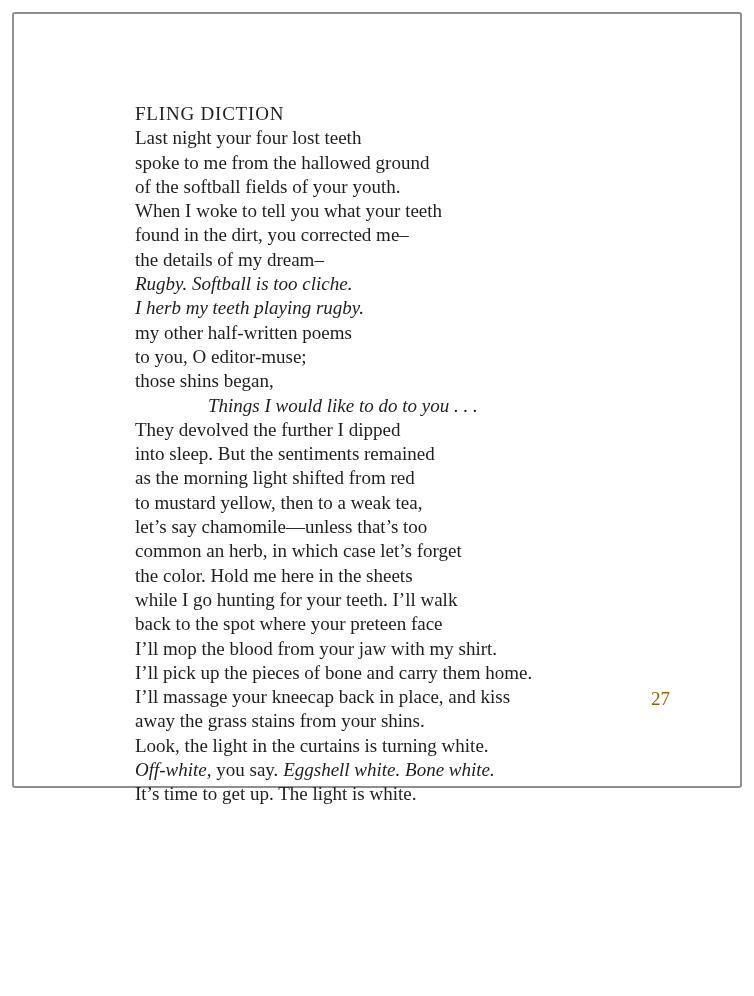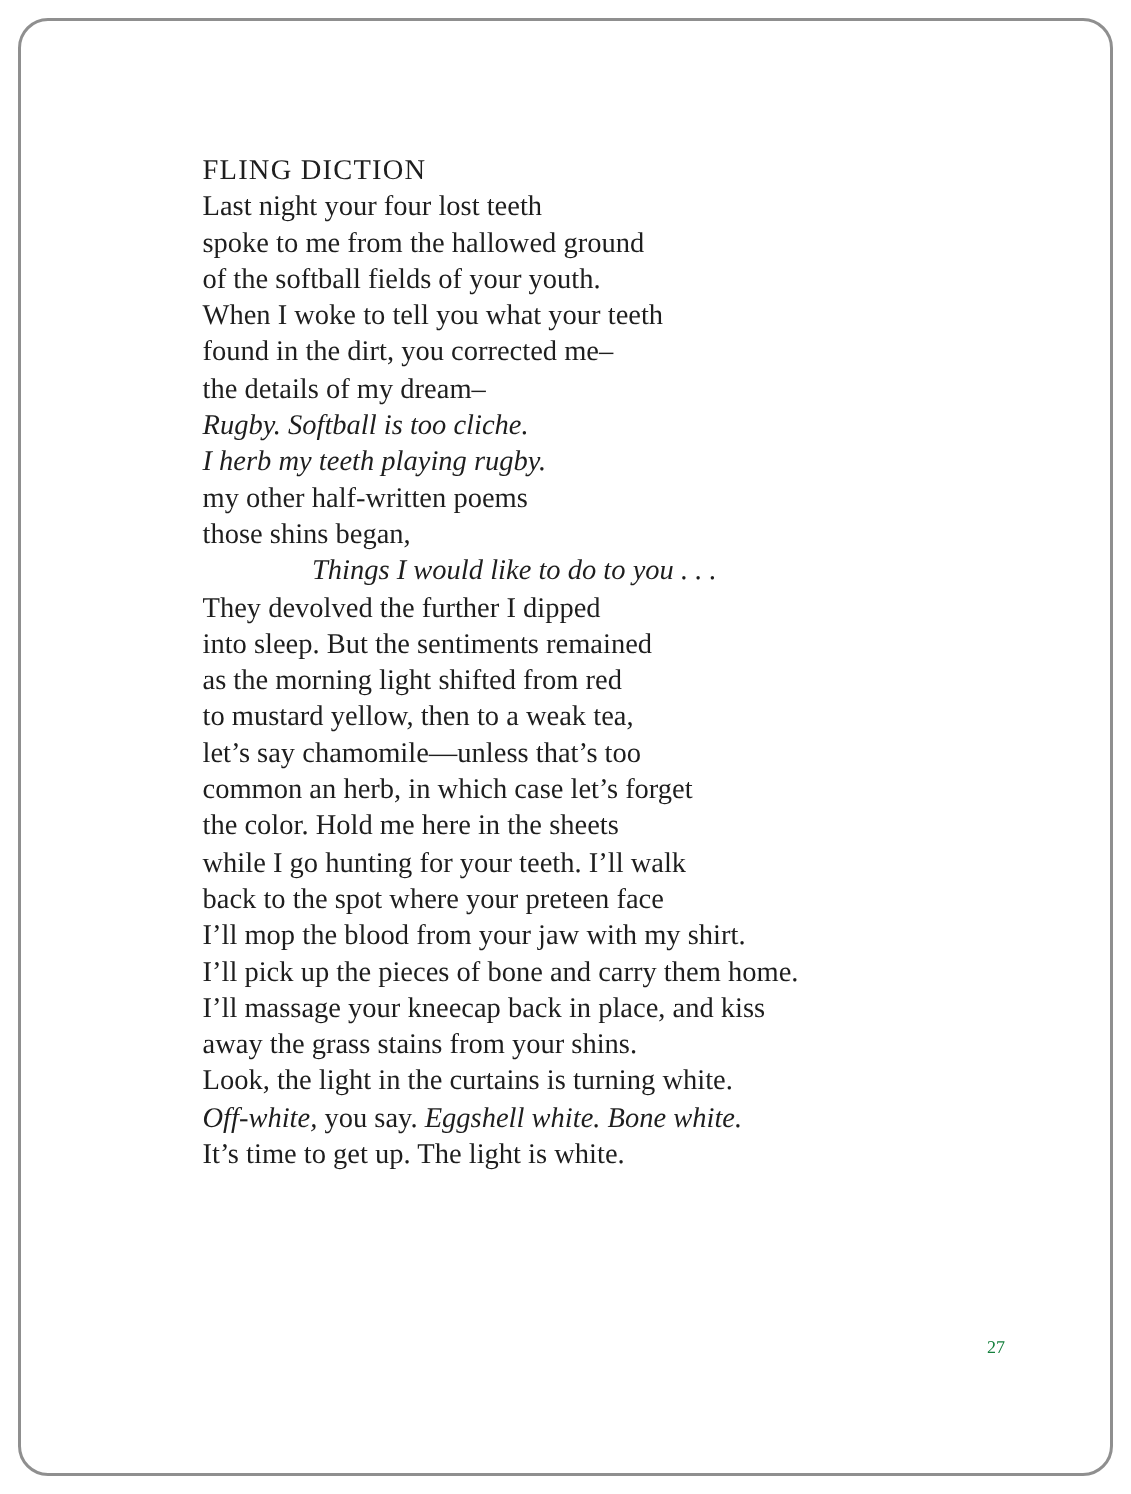--- a/index.html
+++ b/index.html
@@ -13,24 +13,24 @@
       height: 996px;
       font-family: "Liberation Serif", serif;
       color: #1e1e1e;
       overflow: hidden;
     }
     .page-frame {
       position: absolute;
       left: 12px;
       top: 12px;
       width: 730px;
-      height: 972px;
+      height: 776px;
       box-sizing: border-box;
       border: 2px solid #8f8f8f;
-      border-radius: 20px;
+      border-radius: 3px;
       background: #ffffff;
       font-family: Liberation Serif, serif;
     }
     .poem {
       position: absolute;
       left: 121px;
       top: 88px;
       width: 470px;
       font-size: 19px;
       line-height: 24.3px;
@@ -45,40 +45,41 @@
     .poem-line {
       white-space: nowrap;
     }
     .poem-line.indent-1 { padding-left: 61px; }
     .poem-line.indent-2 { padding-left: 73px; }
     .italic { font-style: italic; }
     .page-number {
       position: absolute;
       right: 70px;
       bottom: 76px;
-      font-size: 12px;
-      color: #15803d;
+      font-size: 19px;
+      color: #a16207;
     }
   </style>
 </head>
 <body>
 
 <div class="page-frame">
   <div class="poem">
     <h1 class="poem-title">FLING DICTION</h1>
     <div>
         <div class="poem-line"><span>Last night your four lost teeth</span></div>
         <div class="poem-line"><span>spoke to me from the hallowed ground</span></div>
         <div class="poem-line"><span>of the softball fields of your youth.</span></div>
         <div class="poem-line"><span>When I woke to tell you what your teeth</span></div>
         <div class="poem-line"><span>found in the dirt, you corrected me–</span></div>
         <div class="poem-line"><span>the details of my dream–</span></div>
         <div class="poem-line"><span class="italic">Rugby. Softball is too cliche.</span></div>
         <div class="poem-line"><span class="italic">I herb my teeth playing rugby.</span></div>
         <div class="poem-line"><span>my other half-written poems</span></div>
+        <div class="poem-line"><span>to you, O editor-muse;</span></div>
         <div class="poem-line"><span>those shins began,</span></div>
         <div class="poem-line indent-2"><span class="italic">Things I would like to do to you . . .</span></div>
         <div class="poem-line"><span>They devolved the further I dipped</span></div>
         <div class="poem-line"><span>into sleep. But the sentiments remained</span></div>
         <div class="poem-line"><span>as the morning light shifted from red</span></div>
         <div class="poem-line"><span>to mustard yellow, then to a weak tea,</span></div>
         <div class="poem-line"><span>let’s say chamomile—unless that’s too</span></div>
         <div class="poem-line"><span>common an herb, in which case let’s forget</span></div>
         <div class="poem-line"><span>the color. Hold me here in the sheets</span></div>
         <div class="poem-line"><span>while I go hunting for your teeth. I’ll walk</span></div>

